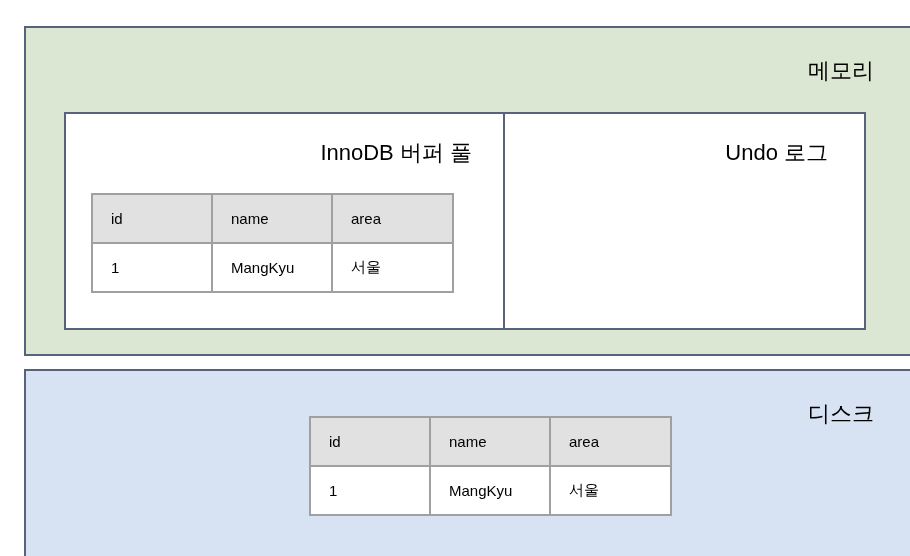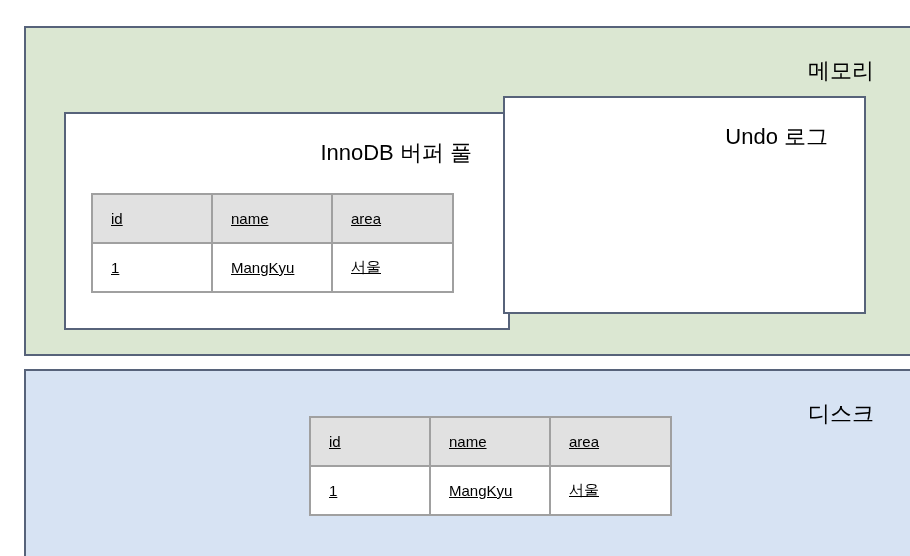--- a/index.html
+++ b/index.html
@@ -29,21 +29,21 @@
     font-size: 22px;
     line-height: 1.2;
     white-space: nowrap;
   }
   .inner-box {
     position: absolute;
     background: #ffffff;
     border: 2px solid var(--container-border, #57637a);
   }
   #buffer-pool-box { left: 38px; top: 84px; width: 446px; height: 218px; }
-  #undo-log-box   { left: 477px; top: 68px; width: 363px; height: 218px; }
+  #undo-log-box   { left: 477px; top: 84px; width: 363px; height: 218px; }
   .box-title {
     position: absolute;
     top: 10px; right: 20px;
     font-size: 22px;
     line-height: 1.2;
     white-space: nowrap;
   }
   table.data-table {
     position: absolute;
     border-collapse: collapse;
@@ -56,21 +56,20 @@
   table.data-table th, table.data-table td {
     border: 2px solid var(--table-border, #a0a0a0);
     height: 49px;
     padding: 0 0 0 18px;
     font-size: 15px;
     font-weight: normal;
     text-align: left;
     vertical-align: middle;
     white-space: nowrap;
     overflow: hidden;
-    text-decoration: underline;
   }
   table.data-table th {
     background: var(--table-header-fill, #e1e1e1);
   }
   #buffer-pool-table { left: 25px; top: 79px; }
   #disk-table        { left: 283px; top: 45px; }
 </style>
 </head>
 <body>
 

